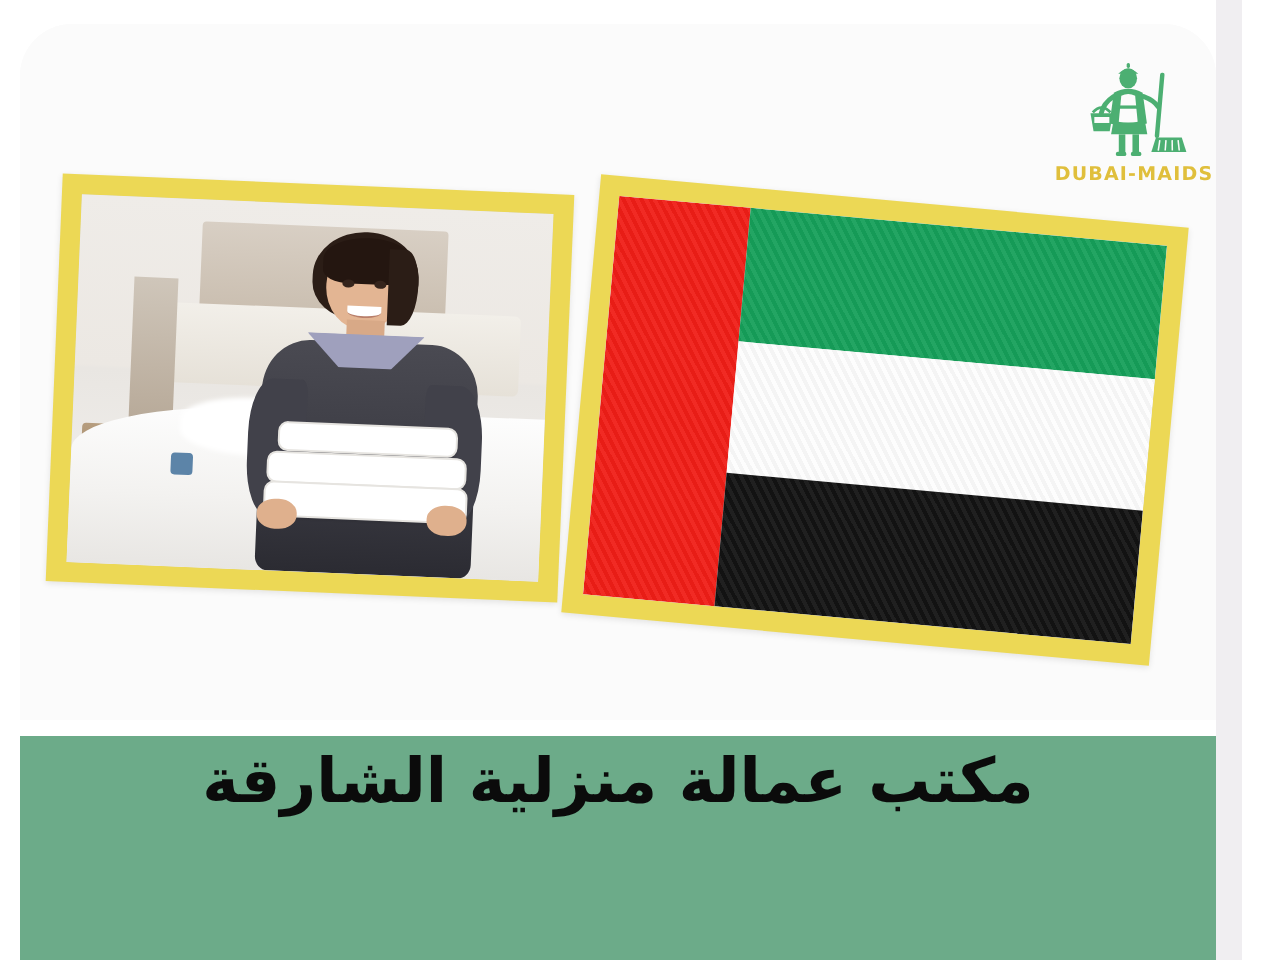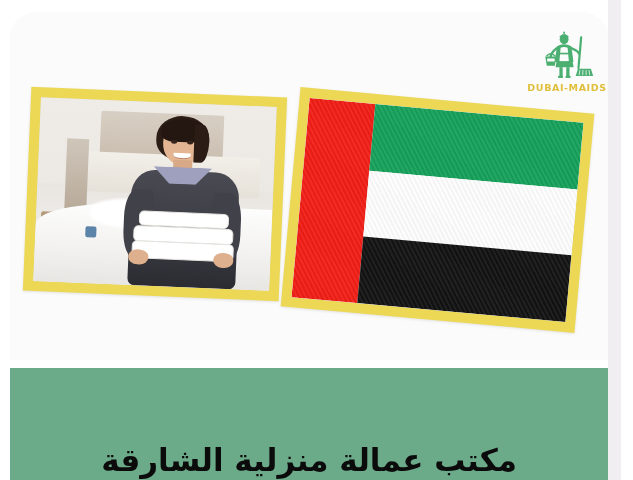--- a/index.html
+++ b/index.html
@@ -363,21 +363,21 @@
 
   
   .banner {
     position: absolute;
     left: 10px;
     top: 368px;
     width: 598px;
     height: 112px;
     background: #6cab89;
     display: flex;
-    align-items: flex-end;
+    align-items: flex-start;
     justify-content: center;
     overflow: hidden;
   }
   .banner-title {
     direction: rtl;
     unicode-bidi: isolate;
     color: #0b0b0b;
     font-family: "DejaVu Sans", "Liberation Sans", sans-serif;
     font-weight: 700;
     font-size: 31px;

